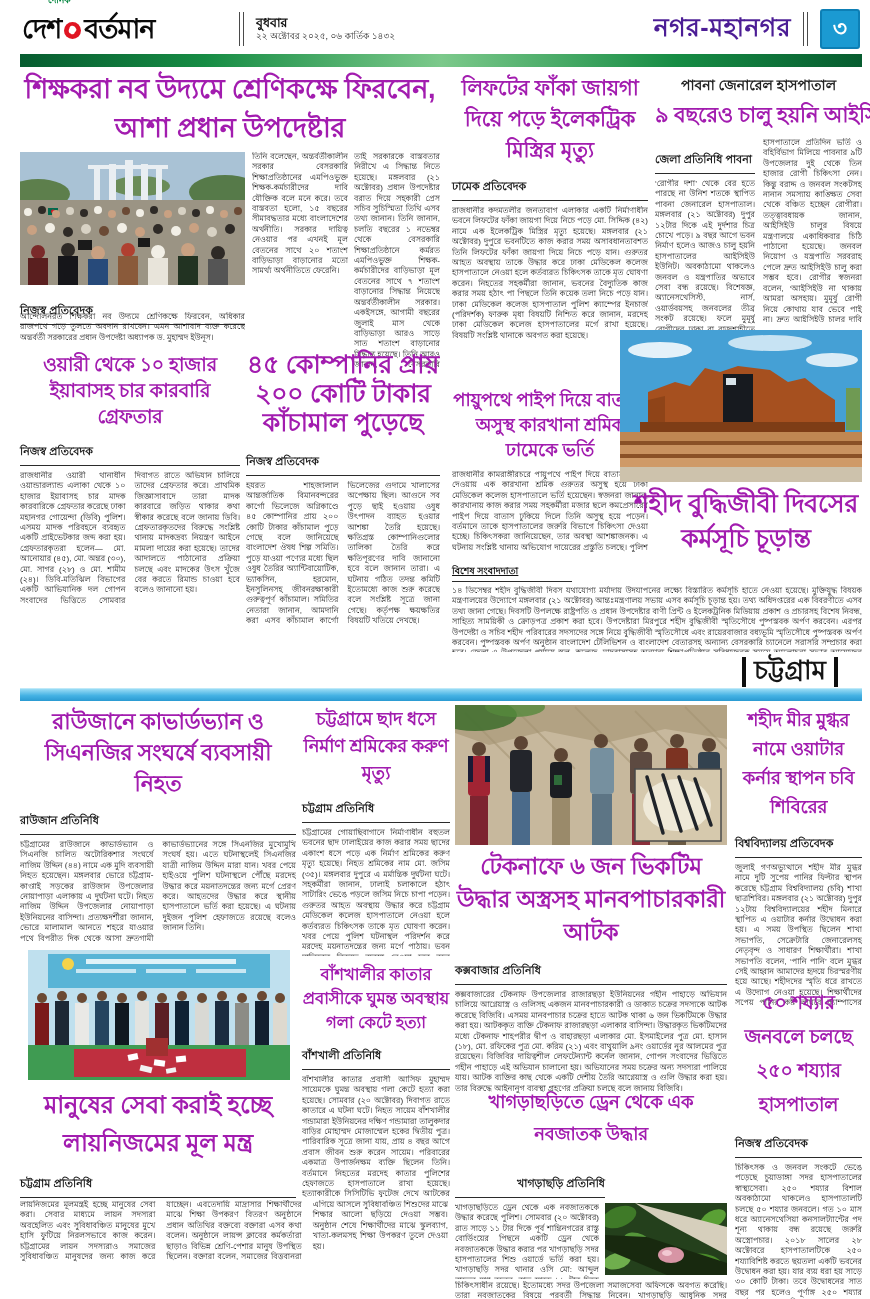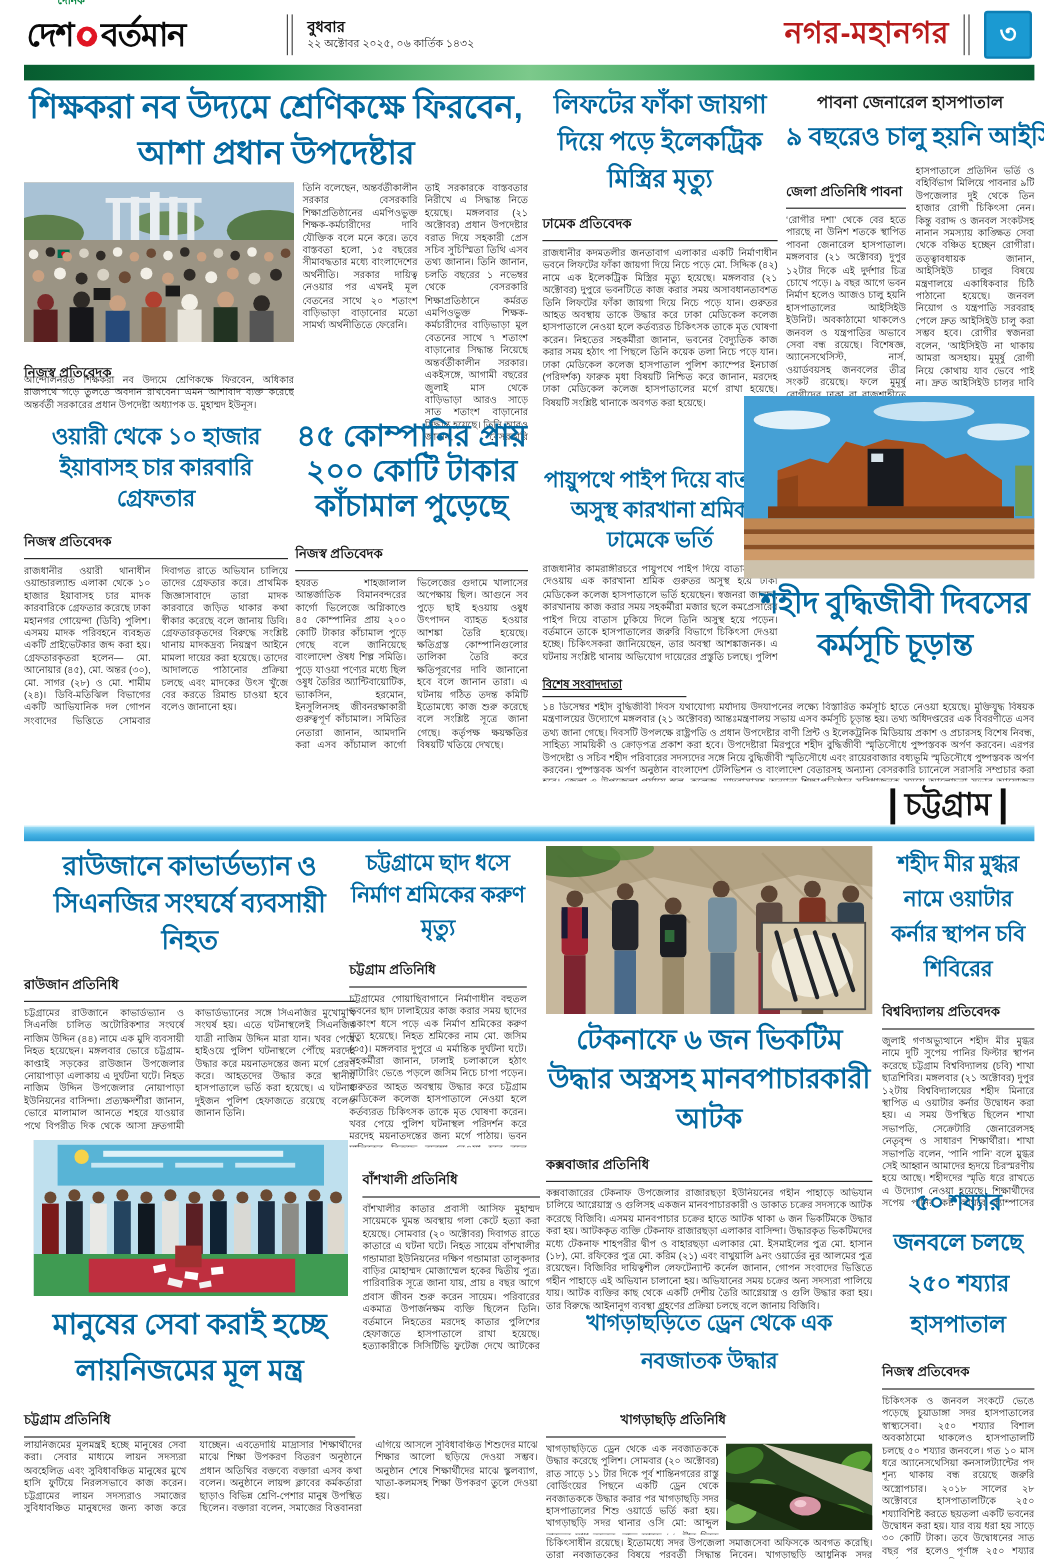--- a/index.html
+++ b/index.html
@@ -1,20 +1,20 @@
 <!DOCTYPE html>
 <html><head>
 <meta charset="utf-8">
 <style>
 *{margin:0;padding:0;box-sizing:border-box;}
 html,body{background:#ffffff;}
 .page{position:relative;width:870px;height:1299px;background:#fff;overflow:hidden;
   font-family:"Liberation Sans","DejaVu Sans",sans-serif;color:#121212;}
 .abs{position:absolute;}
-.hl{font-weight:700;text-align:center;color:#0369a1;letter-spacing:-0.2px;}
+.hl{font-weight:700;text-align:center;color:#a21caf;letter-spacing:-0.2px;}
 .by{font-size:11px;font-weight:700;color:#1a1a1a;border-bottom:1.3px solid #2b2b2b;padding-bottom:3px;margin-bottom:5px;margin-top:13px;}
 .by-inline{display:inline-block;font-size:9.5px;font-weight:700;border-bottom:1.3px solid #2b2b2b;padding-bottom:2px;margin-bottom:4px;}
 .bd{font-size:8px;line-height:10.4px;text-align:justify;color:#1d1d1d;overflow:hidden;}
 .c2{column-count:2;column-gap:9px;}
 .c3{column-count:3;column-gap:11px;}
 .kicker{font-size:14px;font-weight:700;text-align:center;color:#222;}
 .photo{display:block;background:#ddd;}
 
 .masthead{position:absolute;top:6px;left:22px;width:838px;height:46px;display:flex;align-items:center;}
 .logo-wrap{width:205px;position:relative;}
@@ -24,21 +24,21 @@
 .logo-dot{width:17px;height:17px;border-radius:50%;background:#e01523;position:relative;flex:0 0 auto;}
 .logo-dot svg{position:absolute;left:3px;top:3px;}
 .logo-subrow{display:flex;align-items:center;gap:5px;margin-top:1px;}
 .logo-rule{height:2px;background:#333;flex:1 1 auto;}
 .logo-tag{font-size:7px;color:#444;white-space:nowrap;}
 .dbar{width:5px;height:34px;border-left:1.6px solid #4a4a4a;border-right:1.6px solid #4a4a4a;margin:0 12px;flex:0 0 auto;}
 .dateblock{line-height:1.25;}
 .dateblock .day{font-size:12.5px;font-weight:700;color:#111;}
 .dateblock .dt{font-size:9px;color:#222;}
 .mast-spacer{flex:1 1 auto;}
-.section-name{font-size:25px;font-weight:700;color:#b91c1c;letter-spacing:0.5px;}
+.section-name{font-size:25px;font-weight:700;color:#4c1d95;letter-spacing:0.5px;}
 .pagebox{width:40px;height:40px;background:#1b9ad2;border:2px solid #0d7fb5;border-radius:3px;color:#fff;
   display:flex;align-items:center;justify-content:center;font-size:22px;font-weight:800;}
 .greenbar{position:absolute;left:20px;top:54px;width:842px;height:13px;
   background:linear-gradient(90deg,#075c30 0%,#168c44 22%,#7cc98b 50%,#168c44 78%,#075c30 100%);}
 .bluebar{position:absolute;left:20px;top:688px;width:842px;height:13px;
   background:linear-gradient(180deg,#9adcf5 0%,#45b2e4 55%,#2a9ad2 100%);border-top:1px solid #bfe9f8;}
 .divider-label{position:absolute;top:650px;left:742px;width:122px;display:flex;align-items:center;gap:8px;}
 .divider-label .bar{width:4px;height:30px;background:#0e0e0e;}
 .divider-label .txt{font-size:26px;font-weight:700;color:#141414;}
 </style>
@@ -273,27 +273,28 @@
     <rect x="112" y="116" width="12" height="6" fill="#f2f2f2" transform="rotate(14 118 119)"></rect>
     <rect x="138" y="118" width="10" height="5" fill="#f2f2f2" transform="rotate(-10 143 120)"></rect>
   </svg>
 
   <section class="abs" style="left:20px;top:1086px;width:276px;">
     <h2 class="hl" style="font-size:24px;line-height:38px;margin-bottom:7px;">মানুষের সেবা করাই হচ্ছে লায়নিজমের মূল মন্ত্র</h2>
     <div class="by">চট্টগ্রাম প্রতিনিধি</div>
   </section>
   <div class="bd c3 abs" style="left:20px;top:1200px;width:428px;height:94px;">লায়নিজমের মূলমন্ত্রই হচ্ছে মানুষের সেবা করা। সেবার মাধ্যমে লায়ন সদস্যরা অবহেলিত এবং সুবিধাবঞ্চিত মানুষের মুখে হাসি ফুটিয়ে নিরলসভাবে কাজ করেন। চট্টগ্রামের লায়ন সদস্যরাও সমাজের সুবিধাবঞ্চিত মানুষদের জন্য কাজ করে যাচ্ছেন। এবতেদায়ি মাদ্রাসার শিক্ষার্থীদের মাঝে শিক্ষা উপকরণ বিতরণ অনুষ্ঠানে প্রধান অতিথির বক্তব্যে বক্তারা এসব কথা বলেন। অনুষ্ঠানে লায়ন্স ক্লাবের কর্মকর্তারা ছাড়াও বিভিন্ন শ্রেণি-পেশার মানুষ উপস্থিত ছিলেন। বক্তারা বলেন, সমাজের বিত্তবানরা এগিয়ে আসলে সুবিধাবঞ্চিত শিশুদের মাঝে শিক্ষার আলো ছড়িয়ে দেওয়া সম্ভব। অনুষ্ঠান শেষে শিক্ষার্থীদের মাঝে স্কুলব্যাগ, খাতা-কলমসহ শিক্ষা উপকরণ তুলে দেওয়া হয়।</div>
 
-  <section class="abs" style="left:291px;top:706px;width:148px;">
+  <section class="abs" style="left:302px;top:706px;width:148px;">
     <h3 class="hl" style="font-size:18px;line-height:27px;margin-bottom:6px;">চট্টগ্রামে ছাদ ধসে নির্মাণ শ্রমিকের করুণ মৃত্যু</h3>
     <div class="by">চট্টগ্রাম প্রতিনিধি</div>
     <div class="bd" style="height:128px;">চট্টগ্রামের গোয়াছিবাগানে নির্মাণাধীন বহুতল ভবনের ছাদ ঢালাইয়ের কাজ করার সময় ছাদের একাংশ ধসে পড়ে এক নির্মাণ শ্রমিকের করুণ মৃত্যু হয়েছে। নিহত শ্রমিকের নাম মো. জসিম (৩৫)। মঙ্গলবার দুপুরে এ মর্মান্তিক দুর্ঘটনা ঘটে। সহকর্মীরা জানান, ঢালাই চলাকালে হঠাৎ সাটারিং ভেঙে পড়লে জসিম নিচে চাপা পড়েন। গুরুতর আহত অবস্থায় উদ্ধার করে চট্টগ্রাম মেডিকেল কলেজ হাসপাতালে নেওয়া হলে কর্তব্যরত চিকিৎসক তাকে মৃত ঘোষণা করেন। খবর পেয়ে পুলিশ ঘটনাস্থল পরিদর্শন করে মরদেহ ময়নাতদন্তের জন্য মর্গে পাঠায়। ভবন মালিকের বিরুদ্ধে ব্যবস্থা নেওয়া হবে বলে জানায় পুলিশ। আইনি প্রক্রিয়া শেষে পরিবারের নিকট হস্তান্তর করা হবে বলেও জানান তিনি।</div>
   </section>
 
   <section class="abs" style="left:302px;top:962px;width:148px;">
+    <h3 class="hl" style="font-size:16.5px;line-height:24px;margin-bottom:6px;">বাঁশখালীর কাতার প্রবাসীকে ঘুমন্ত অবস্থায় গলা কেটে হত্যা</h3>
     <div class="by">বাঁশখালী প্রতিনিধি</div>
     <div class="bd" style="height:122px;">বাঁশখালীর কাতার প্রবাসী আসিফ মুহাম্মদ সায়েমকে ঘুমন্ত অবস্থায় গলা কেটে হত্যা করা হয়েছে। সোমবার (২০ অক্টোবর) দিবাগত রাতে কাতারে এ ঘটনা ঘটে। নিহত সায়েম বাঁশখালীর গন্ডামারা ইউনিয়নের দক্ষিণ গন্ডামারা তালুকদার বাড়ির মোহাম্মদ মোজাম্মেল হকের দ্বিতীয় পুত্র। পারিবারিক সূত্রে জানা যায়, প্রায় ৪ বছর আগে প্রবাস জীবন শুরু করেন সায়েম। পরিবারের একমাত্র উপার্জনক্ষম ব্যক্তি ছিলেন তিনি। বর্তমানে নিহতের মরদেহ কাতার পুলিশের হেফাজতে হাসপাতালে রাখা হয়েছে। হত্যাকারীকে সিসিটিভি ফুটেজ দেখে আটকের চেষ্টা চালাচ্ছে বলে জানা গেছে। নিহত সায়েমের পিতা মোহাম্মদ মোজাম্মেল হক কান্নাজড়িত কণ্ঠে বলেন, আমার ছেলেকে খুন করে ফেলল। সংসার চালানোর ভরসা ছিল সে-ই।</div>
   </section>
 
   <svg class="photo abs" style="left:455px;top:705px;" width="272" height="140" viewBox="0 0 272 140" preserveAspectRatio="none">
     <rect width="272" height="140" fill="#c7b89d"></rect>
     <path d="M0,0 H272 V34 L210,24 150,38 90,26 34,40 0,28 Z" fill="#b2a283"></path>
     <g stroke="#a39372" stroke-width="2" opacity="0.55">
       <line x1="10" y1="8" x2="60" y2="58"></line>
         <line x1="60" y1="4" x2="120" y2="64"></line>

